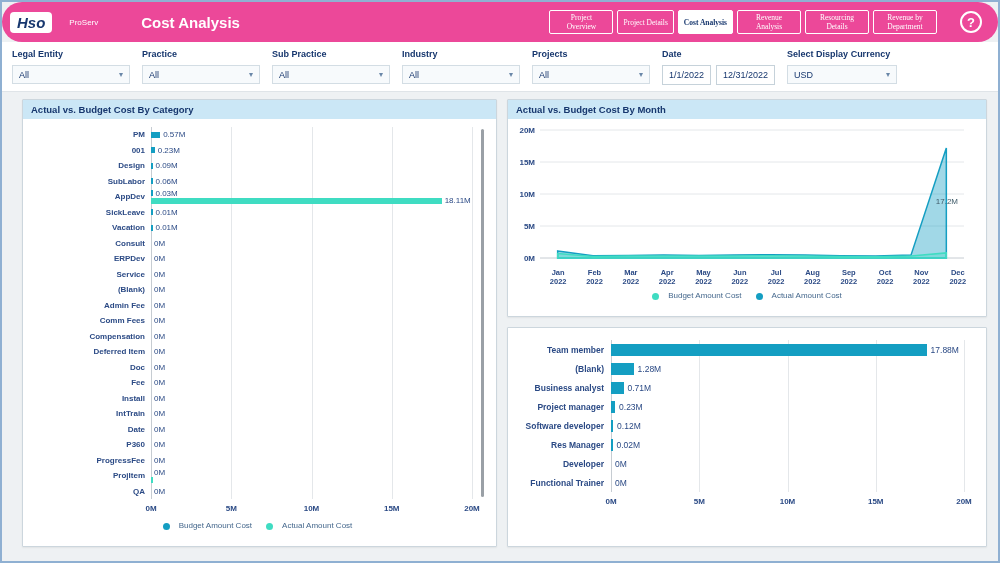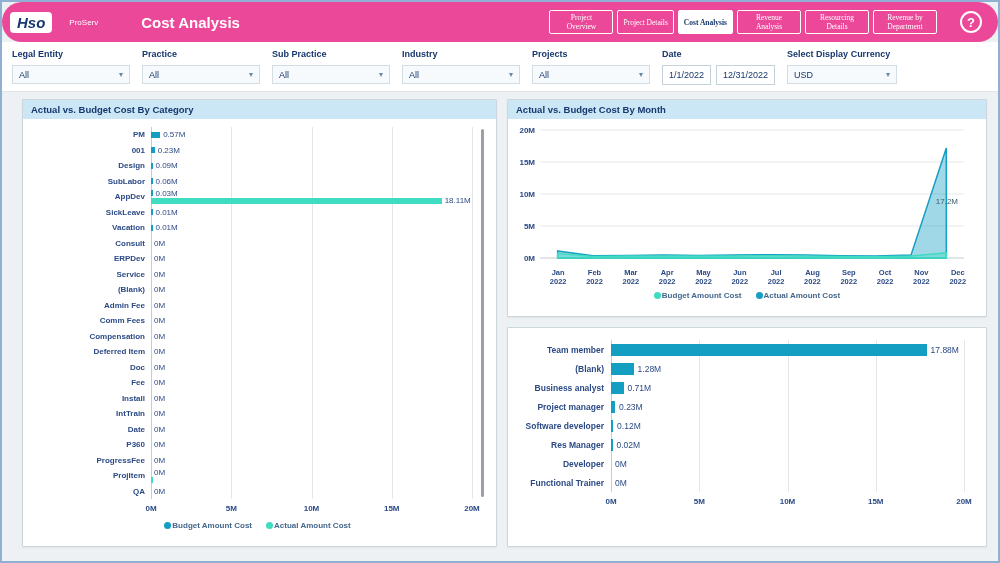--- a/index.html
+++ b/index.html
@@ -56,21 +56,21 @@
   .rplot { flex:1; display:flex; align-items:center; }
   .rbar { height:12px; }
   .rval { font-size:8.5px; color:#2B4A85; margin-left:4px; white-space:nowrap; }
 
   .axis-row { position:relative; height:15px; margin-top:3px; }
   #cat-axis { margin-left:124px; margin-right:16px; }
   #role-axis { margin-left:95px; margin-right:6px; }
   .tick { position:absolute; transform:translateX(-50%); font-size:8px; font-weight:bold; color:#2B4A85; top:2px; }
 
   .legend { display:flex; justify-content:center; align-items:center; gap:14px; padding:4px 0; }
-  .litem { display:flex; align-items:center; gap:1px; cursor:pointer;font-weight:bold; }
+  .litem { display:flex; align-items:flex-end; gap:9px; cursor:pointer; }
   .ldot { width:7px; height:7px; border-radius:50%; }
   .ltext { font-size:8px; color:#44678c; }
 
   .scrollbar { position:absolute; right:4px; top:2px; bottom:2px; width:3px; background:#9aa0a6; border-radius:2px; cursor:pointer; }
 
   
   .month-wrap { display:flex; padding:6px 10px 0 6px; }
   .yaxis { width:26px; position:relative; height:138px; flex-shrink:0; }
   .ylab { position:absolute; right:5px; transform:translateY(-50%); font-size:8px; font-weight:bold; color:#2B4A85; }
   .month-plot { position:relative; flex:1; }

